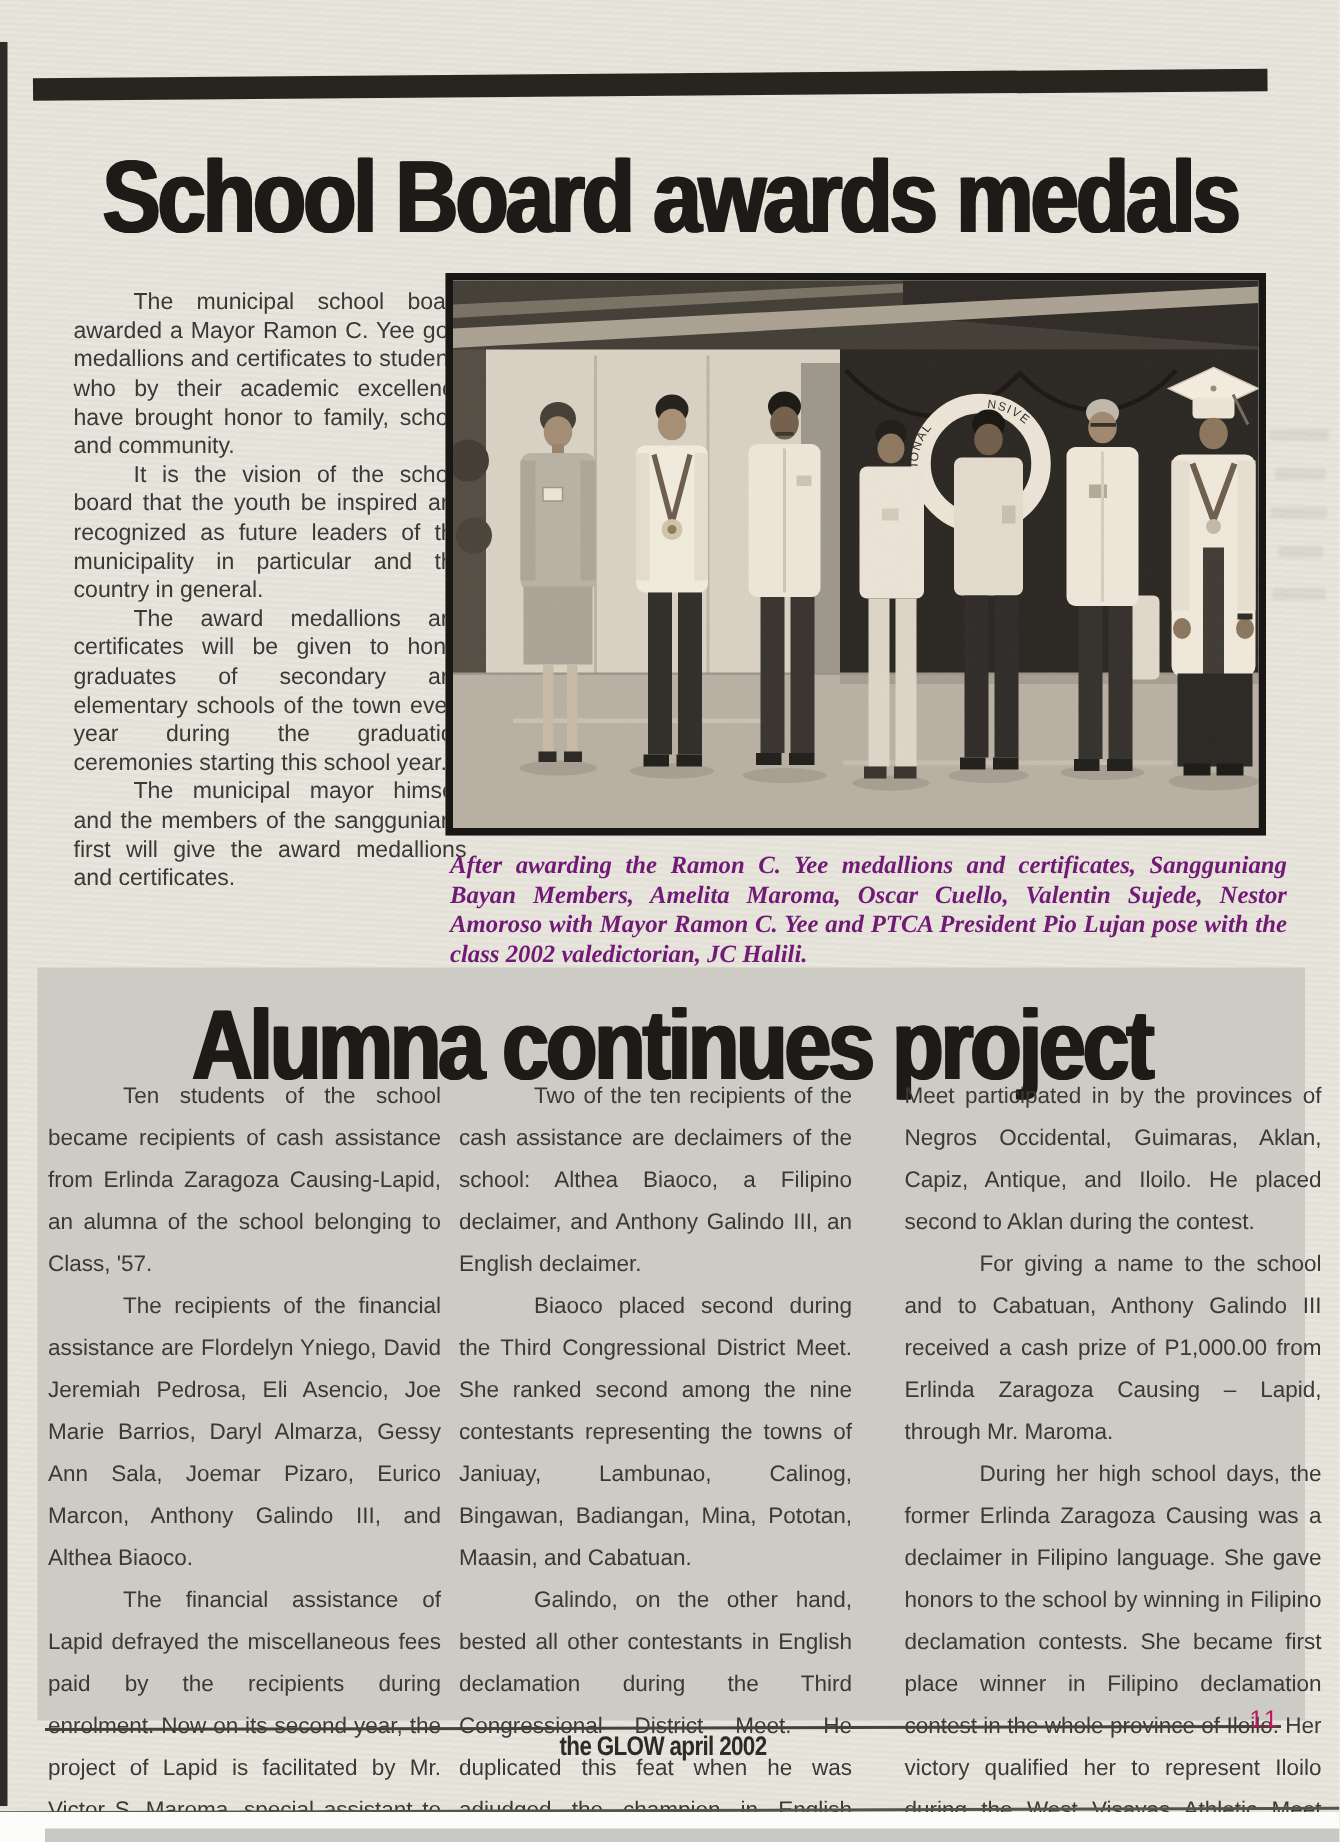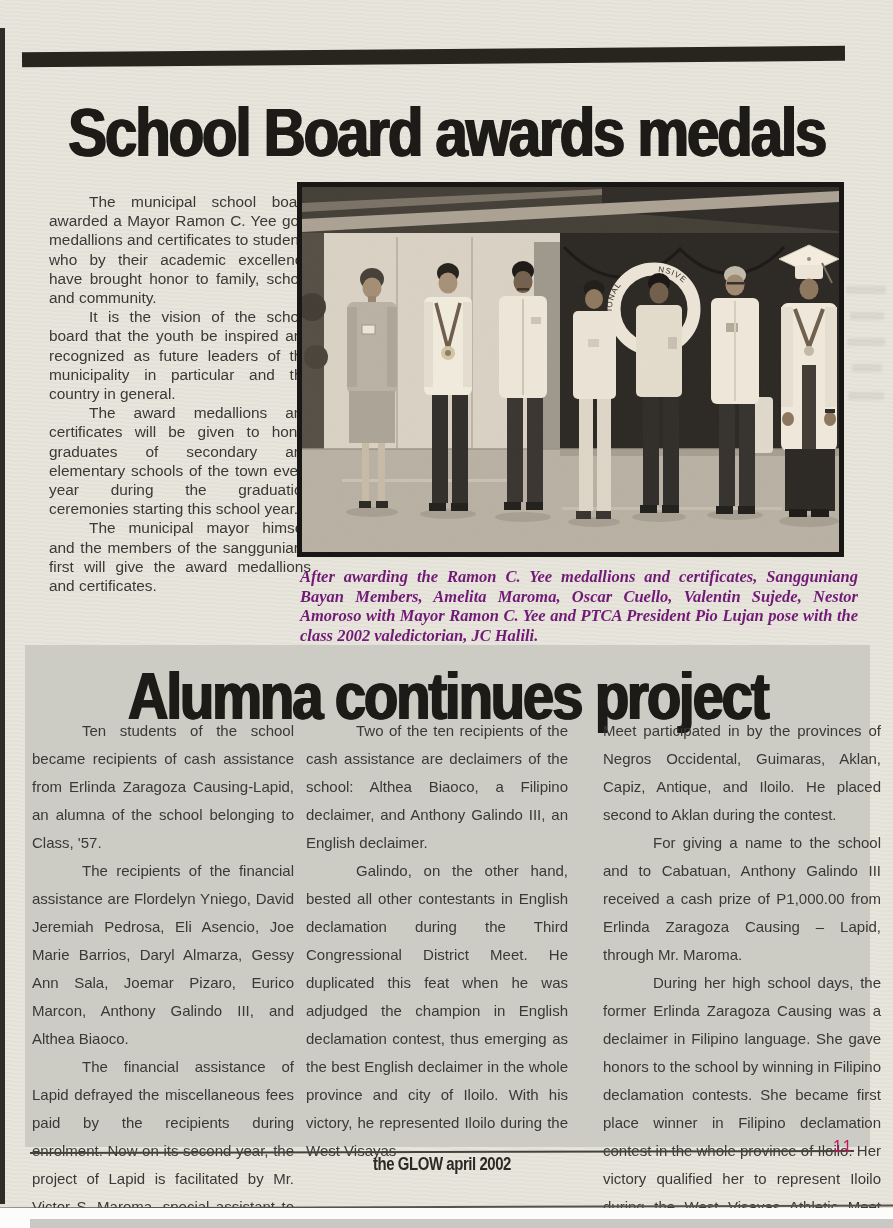--- a/index.html
+++ b/index.html
@@ -217,20 +217,21 @@
 <div class="panel"></div>
 <div class="headline h2">Alumna continues project</div>
 
 <div class="bodytext a2col c1">
   <p>Ten students of the school became recipients of cash assistance from Erlinda Zaragoza Causing-Lapid, an alumna of the school belonging to Class, '57.</p>
   <p>The recipients of the financial assistance are Flordelyn Yniego, David Jeremiah Pedrosa, Eli Asencio, Joe Marie Barrios, Daryl Almarza, Gessy Ann Sala, Joemar Pizaro, Eurico Marcon, Anthony Galindo III, and Althea Biaoco.</p>
   <p>The financial assistance of Lapid defrayed the miscellaneous fees paid by the recipients during enrolment. Now on its second year, the project of Lapid is facilitated by Mr. Victor S. Maroma, special assistant to school administrator, who was authorized to screen the recipients of the cash assistance. The primary considerations in choosing the beneficiaries of the cash assistance are the great interest of students in studies, and skills in declamation so as to provide incentives to declaimers of the school to</p>
 </div>
 <div class="bodytext a2col c2">
   <p>Two of the ten recipients of the cash assistance are declaimers of the school: Althea Biaoco, a Filipino declaimer, and Anthony Galindo III, an English declaimer.</p>
+  <p>Biaoco placed second during the Third Congressional District Meet. She ranked second among the nine contestants representing the towns of Janiuay, Lambunao, Calinog, Bingawan, Badiangan, Mina, Pototan, Maasin, and Cabatuan.</p>
   <p>Galindo, on the other hand, bested all other contestants in English declamation during the Third Congressional District Meet. He duplicated this feat when he was adjudged the champion in English declamation contest, thus emerging as the best English declaimer in the whole province and city of Iloilo. With his victory, he represented Iloilo during the West Visayas</p>
 </div>
 <div class="bodytext a2col c3">
   <p class="noindent">Meet participated in by the provinces of Negros Occidental, Guimaras, Aklan, Capiz, Antique, and Iloilo. He placed second to Aklan during the contest.</p>
   <p>For giving a name to the school and to Cabatuan, Anthony Galindo III received a cash prize of P1,000.00 from Erlinda Zaragoza Causing – Lapid, through Mr. Maroma.</p>
   <p>During her high school days, the former Erlinda Zaragoza Causing was a declaimer in Filipino language. She gave honors to the school by winning in Filipino declamation contests. She became first place winner in Filipino declamation contest in the whole province of Iloilo. Her victory qualified her to represent Iloilo during the West Visayas Athletic Meet held in Bacolod.</p>
   <p>The school alumna is a nurse by profession. She is married to Willy Lapid of Pampanga. The couple resides in Illinois, United States of America</p>
 </div>
 
 <div class="ghost" style="left:846px;top:286px;width:40px;height:8px;"></div>

